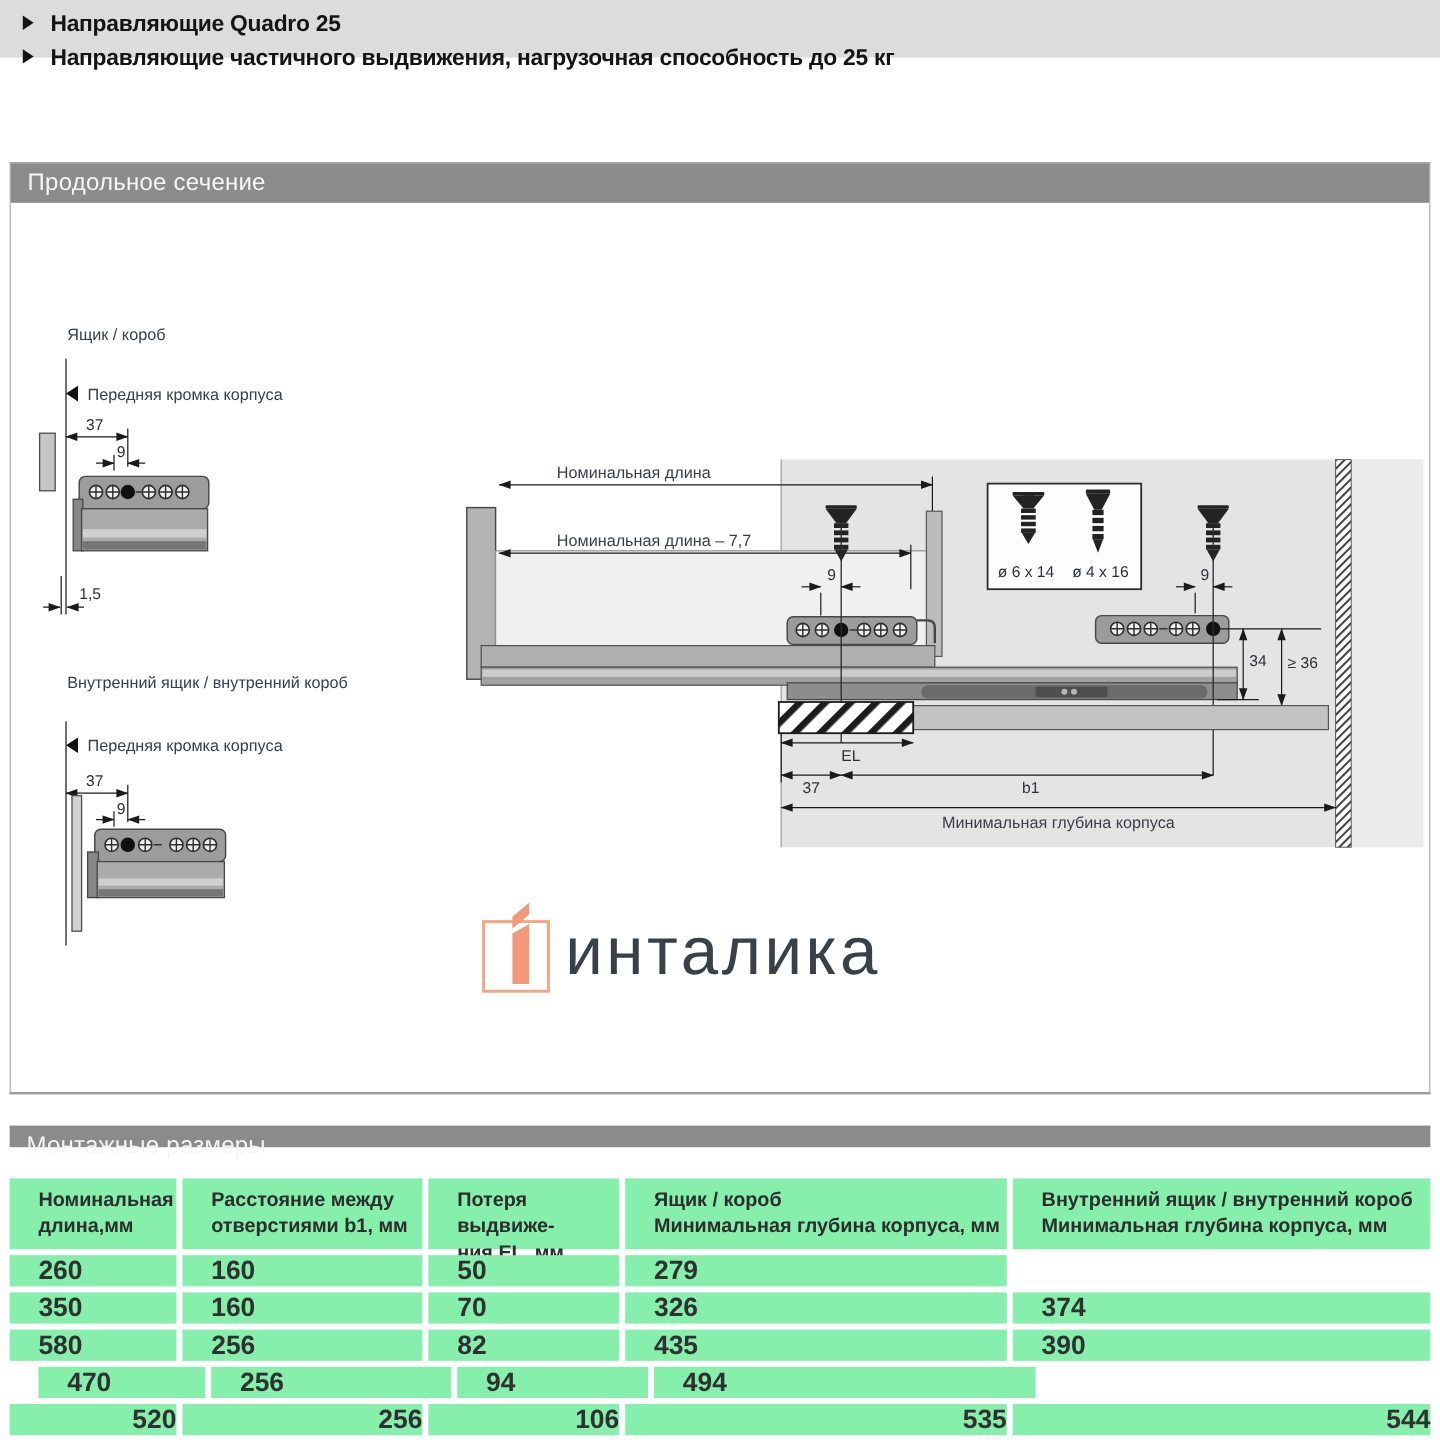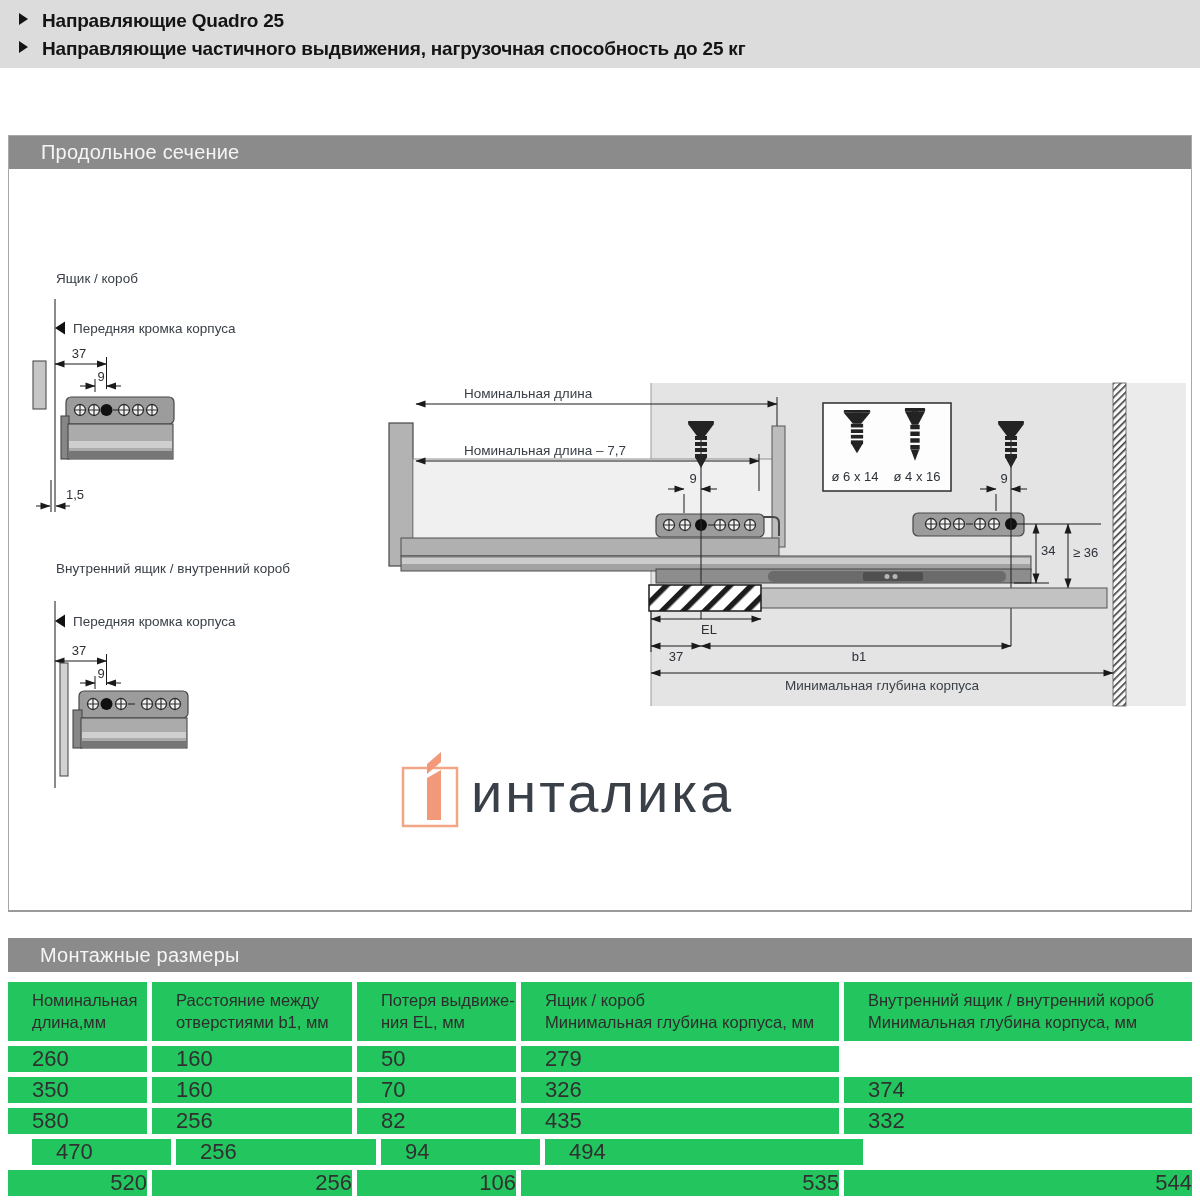--- a/index.html
+++ b/index.html
@@ -1,39 +1,39 @@
 <!DOCTYPE html>
 <html><head>
 <meta charset="utf-8">
 <style>
   html,body{margin:0;padding:0;background:#fff;width:1200px;height:1200px;overflow:hidden;
     font-family:"Liberation Sans",sans-serif;-webkit-font-smoothing:antialiased;}
   .abs{position:absolute;}
   
-  #top-band{left:0;top:0;width:1200px;height:68px;background:#dcdcdc;}
+  #top-band{left:0;top:0;width:1200px;height:48px;background:#dcdcdc;}
   .band-line{position:absolute;left:42px;font-size:19px;font-weight:bold;color:#141414;letter-spacing:-0.2px;}
   .band-line.l1{top:10px;}
   .band-line.l2{top:38px;}
   .bullet{position:absolute;left:19px;width:0;height:0;border-left:9px solid #141414;
     border-top:6px solid transparent;border-bottom:6px solid transparent;}
   .bullet.b1{top:13px;} .bullet.b2{top:41px;}
   
   #section-panel{left:8px;top:135px;width:1184px;height:777px;background:#fff;
     border:1px solid #a8a8a8;border-bottom:2px solid #9a9a9a;box-sizing:border-box;}
   .gray-bar{background:#8b8b8b;color:#f5f5f5;font-size:20px;letter-spacing:0.2px;
-    line-height:33px;padding-left:32px;box-sizing:border-box;}
+    line-height:33px;padding-left:14px;box-sizing:border-box;}
   #panel-title{position:absolute;left:0;top:0;width:100%;height:33px;}
   #diagram-svg{position:absolute;left:0;top:0;width:1184px;height:777px;}
   
-  #mount-bar{left:8px;top:938px;width:1184px;height:34px;line-height:34px;font-size:20px;}
+  #mount-bar{left:8px;top:938px;width:1184px;height:18px;line-height:34px;font-size:20px;}
   
   #dim-table{left:8px;top:982px;width:1184px;}
   .trow{position:absolute;left:0;width:1184px;display:grid;
     grid-template-columns:139px 200px 159px 318px 348px;grid-column-gap:5px;}
-  .tcell{background:#22c55e;color:#303030;padding-left:24px;box-sizing:border-box;}
+  .tcell{background:#86efac;color:#303030;padding-left:24px;box-sizing:border-box;font-weight:bold;}
   .th{font-size:16.5px;line-height:1.33;padding-top:8px;white-space:pre-line;height:59px;color:#2d2d2d;}
   .td{font-size:22px;height:26px;line-height:26px;}
   .hrow{top:0;}
   .r0{top:64px;} .r1{top:95px;} .r2{top:126px;} .r3{top:157px;padding-left:24px;} .r4{top:188px;text-align:right;}
   svg text{font-family:"Liberation Sans",sans-serif;fill:#3a4048;}
   .dimtxt{font-size:13px;fill:#2c3138;}
   .lbltxt{font-size:13.5px;}
   .dimline{stroke:#1a1a1a;stroke-width:1;}
   .thin{stroke:#2a2a2a;stroke-width:1.1;fill:none;}
 </style>
@@ -277,21 +277,21 @@
     <div class="tcell td">160</div>
     <div class="tcell td">70</div>
     <div class="tcell td">326</div>
     <div class="tcell td">374</div>
   </div>
   <div class="trow r2">
     <div class="tcell td">580</div>
     <div class="tcell td">256</div>
     <div class="tcell td">82</div>
     <div class="tcell td">435</div>
-    <div class="tcell td">332</div>
+    <div class="tcell td">390</div>
   </div>
   <div class="trow r3">
     <div class="tcell td">470</div>
     <div class="tcell td">256</div>
     <div class="tcell td">94</div>
     <div class="tcell td">494</div>
   </div>
   <div class="trow r4">
     <div class="tcell td">520</div>
     <div class="tcell td">256</div>

